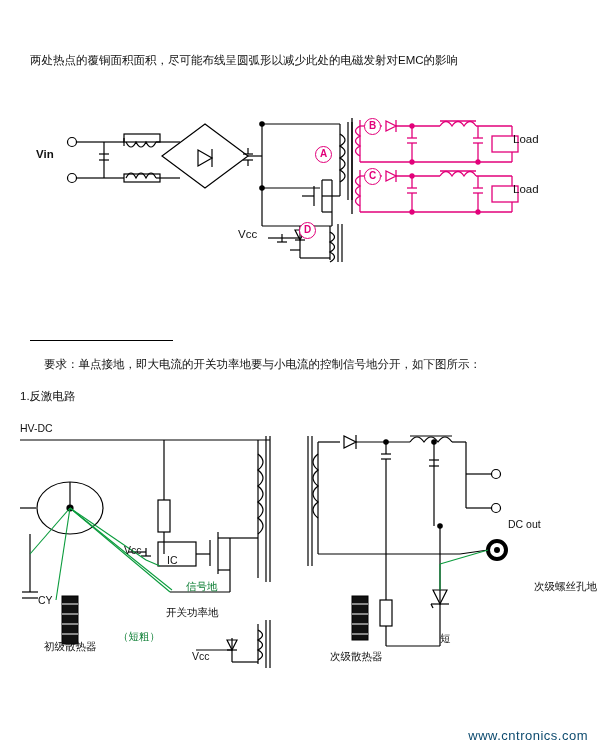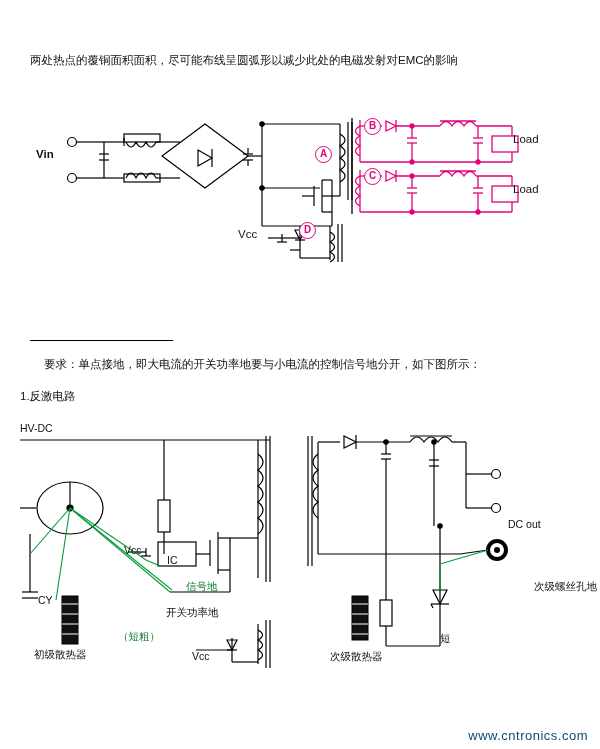--- a/index.html
+++ b/index.html
@@ -370,20 +370,20 @@
   </svg>
 
   <div class="txt small" style="left:20px; top:420px;">HV-DC</div>
   <div class="txt small" style="left:38px; top:592px;">CY</div>
   <div class="txt small" style="left:124px; top:542px;">Vcc</div>
   <div class="txt small" style="left:192px; top:648px;">Vcc</div>
   <div class="txt small" style="left:167px; top:552px;">IC</div>
   <div class="txt small greenlbl" style="left:186px; top:578px;">信号地</div>
   <div class="txt small greenlbl" style="left:118px; top:628px;">（短粗）</div>
   <div class="txt small" style="left:166px; top:604px;">开关功率地</div>
-  <div class="txt small" style="left:34px; top:638px;margin-top:8px;">初级散热器</div>
+  <div class="txt small" style="left:44px; top:638px;">初级散热器</div>
   <div class="txt small" style="left:508px; top:484px;margin-top:32px;">DC out</div>
   <div class="txt small" style="left:534px; top:578px;">次级螺丝孔地</div>
   <div class="txt small" style="left:440px; top:630px;">短</div>
   <div class="txt small" style="left:330px; top:648px;">次级散热器</div>
 
   <div class="wm">www.cntronics.com</div>
 </div>
 
 </body></html>

